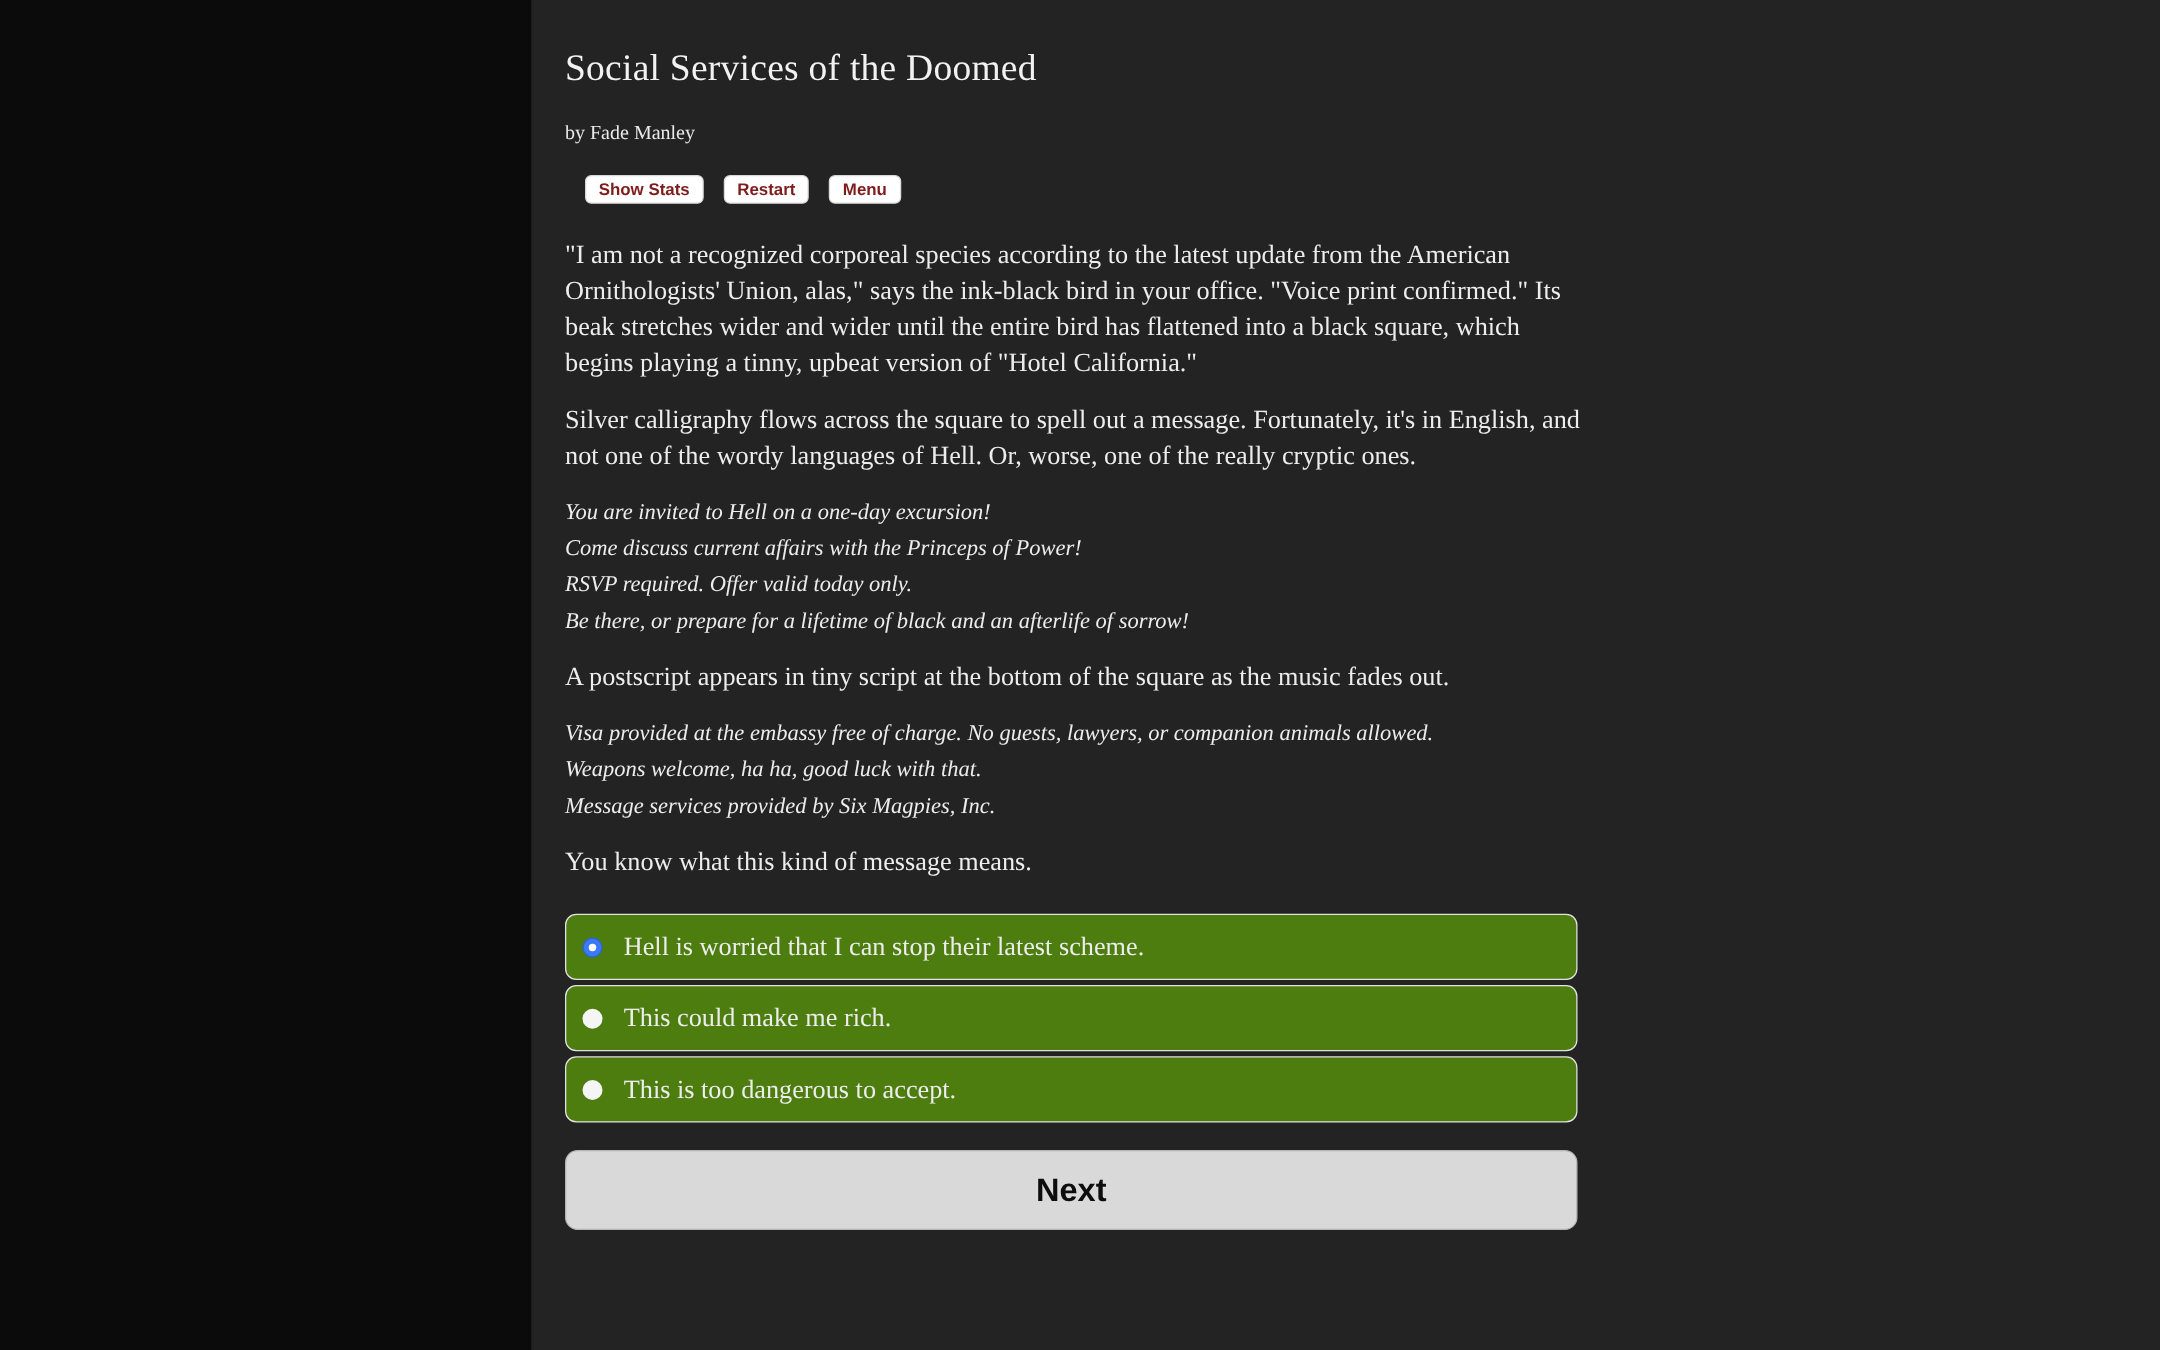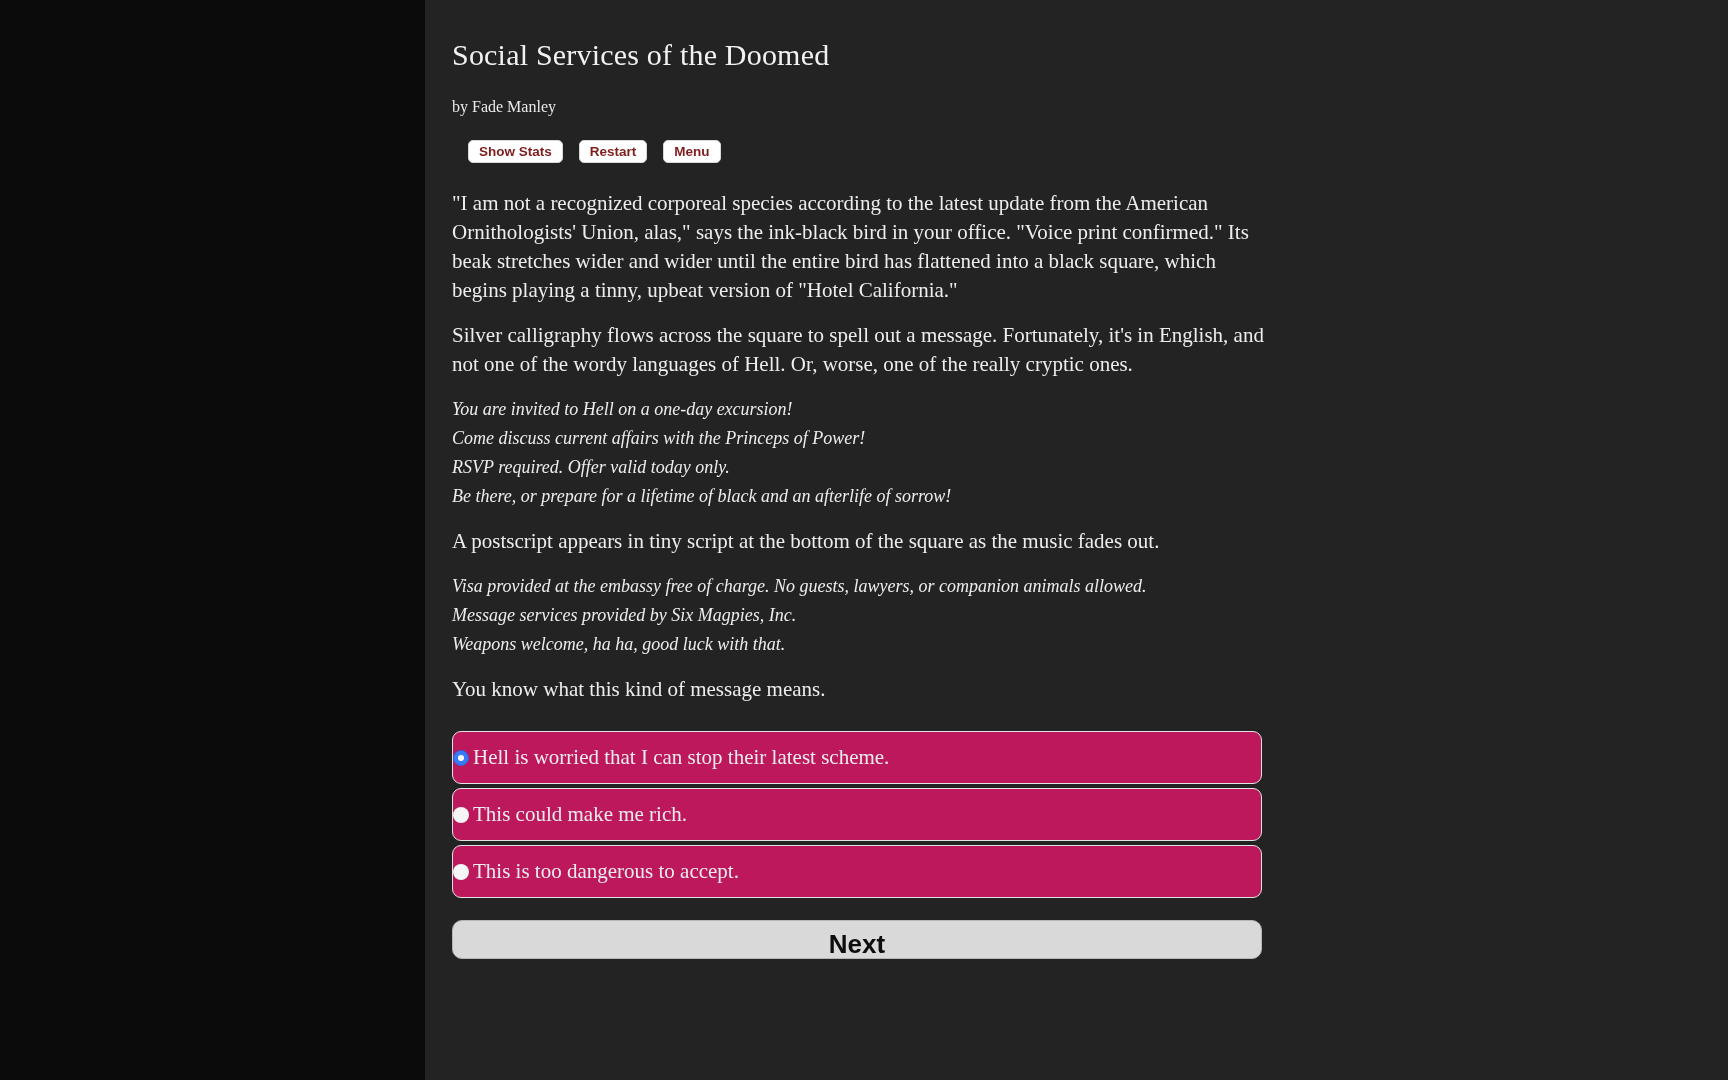--- a/index.html
+++ b/index.html
@@ -32,40 +32,40 @@
     padding:3px 10px; line-height:15px; cursor:pointer;
   }
   .story p {
     font-size:21px; line-height:29px; margin-bottom:16px; color:#ededed;
   }
   .story .em-block { font-style:italic; }
   .story .em-block div { font-size:18px; line-height:29px; }
   .story .em-block { margin-bottom:16px; }
   .choices { margin-top:27px; width:810px; }
   .option-row {
-    display:flex; align-items:center; gap:4px;
-    height:53px; 
+    display:flex; align-items:center; gap:17px;
+    height:53px; padding-left:13px;
     border:1px solid #e3e3e3; border-radius:9px;
-    margin-bottom:4px; background:#be185d; cursor:pointer;
+    margin-bottom:4px; background:#4d7c0f; cursor:pointer;
   }
   .radio {
     width:16px; height:16px; border-radius:50%;
     background:#f5f5f5; flex:0 0 auto; position:relative;
     display:inline-block;
   }
   .radio.selected {
     background:#3b7af5; border:1px solid #2d63d8;
   }
   .radio.selected .dot {
     position:absolute; left:50%; top:50%; width:6px; height:6px;
     margin:-3px 0 0 -3px; border-radius:50%; background:#ffffff;
   }
   .option-label { font-size:21px; color:#ededed; }
   .next-btn {
-    display:block; width:810px; height:39px; margin-top:22px;
+    display:block; width:810px; height:64px; margin-top:22px;
     background:#d9d9d9; border:1px solid #b5b5b5; border-radius:10px;
     font-family:"Liberation Sans","DejaVu Sans",sans-serif;
     font-size:26px; font-weight:700; color:#0d0d0d;
     text-align:center; line-height:46px; cursor:pointer;
   }
 </style>
 </head>
 <body>
 
 <div class="side-strip"></div>
@@ -89,22 +89,22 @@
       <div>You are invited to Hell on a one-day excursion!</div>
       <div>Come discuss current affairs with the Princeps of Power!</div>
       <div>RSVP required. Offer valid today only.</div>
       <div>Be there, or prepare for a lifetime of black and an afterlife of sorrow!</div>
     </div>
 
     <p>A postscript appears in tiny script at the bottom of the square as the music fades out.</p>
 
     <div class="em-block">
       <div>Visa provided at the embassy free of charge. No guests, lawyers, or companion animals allowed.</div>
+      <div>Weapons welcome, ha ha, good luck with that.</div>
       <div>Message services provided by Six Magpies, Inc.</div>
-      <div>Weapons welcome, ha ha, good luck with that.</div>
     </div>
 
     <p>You know what this kind of message means.</p>
   </div>
 
   <div class="choices">
 
     <div class="option-row">
       <span class="radio selected">
           <span class="dot"></span>

